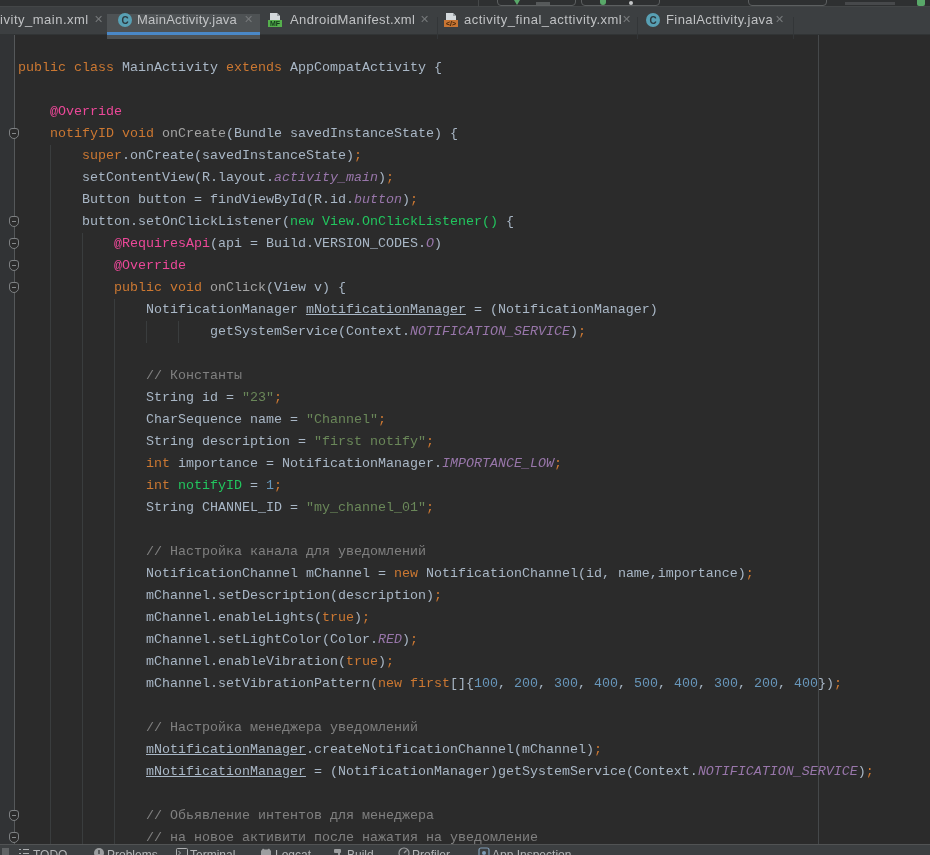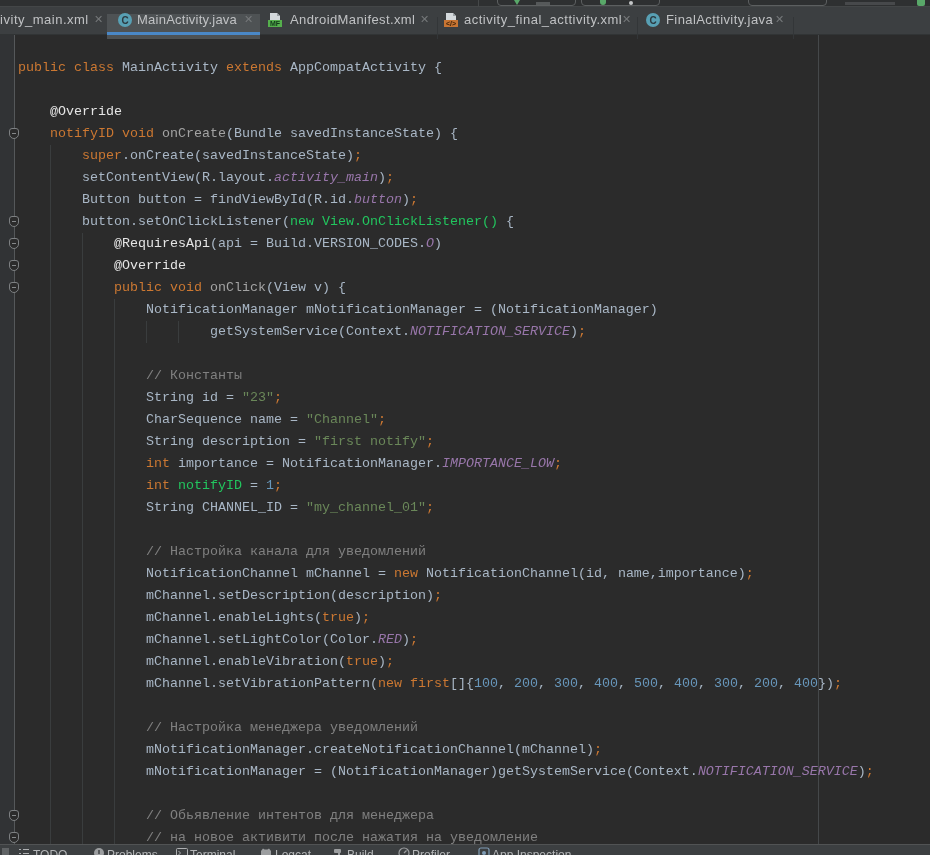--- a/index.html
+++ b/index.html
@@ -22,27 +22,27 @@
 #gutterbg{position:absolute;left:0;top:0;width:14px;height:809px;background:#313335}
 #foldline{position:absolute;left:14px;top:0;width:1px;height:809px;background:#55585a}
 .fold{position:absolute;left:9px;width:10px;height:11px;border:1px solid #7d8082;border-radius:3px 3px 5px 5px;background:#2b2b2b}
 .fold:after{content:"";position:absolute;left:2px;top:4px;width:4px;height:1px;background:#85888a}
 .guide{position:absolute;width:1px;background:#3a3d3e}
 #margin{position:absolute;left:818px;top:0;width:1px;height:809px;background:#45484a}
 
 #code{position:absolute;left:18px;top:22px;font-family:"Liberation Mono",monospace;font-size:13.3333px;line-height:22px;white-space:pre;color:#a9b7c6}
 .k{color:#cc7832}
 .m{color:#a3a3a3}
-.a{color:#e5e5e5}
+.a{color:#ec4899}
 .s{color:#6a8759}
 .n{color:#6897bb}
 .c{color:#808080}
 .g{color:#22c55e}
 .i{color:#9876aa;font-style:italic}
-.u{}
+.u{text-decoration:underline}
 .sc{color:#cc7832}
 
 #statusbar{position:absolute;left:0;top:844px;width:930px;height:11px;background:#3c3f41;border-top:1px solid #515354}
 .sblabel{position:absolute;top:3px;font-size:12px;color:#b4b6b8;white-space:pre}
 .sbicon{position:absolute;top:2px}
 </style>
 </head>
 <body>
 <div id="root">
 

